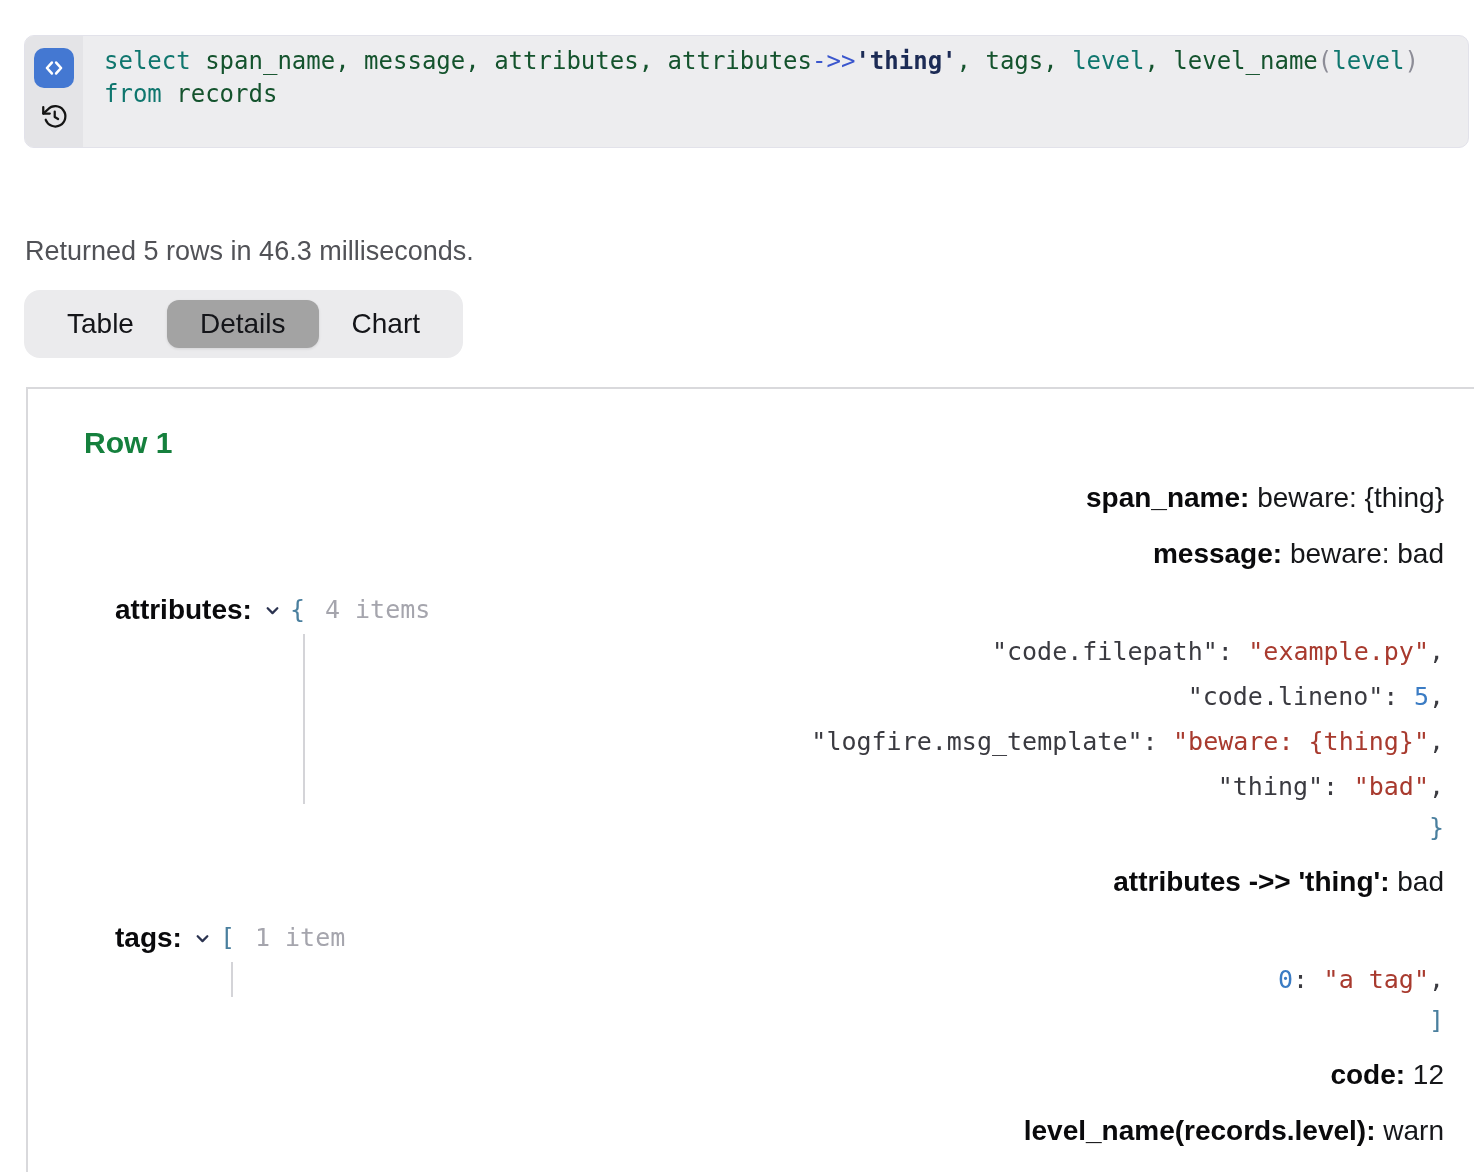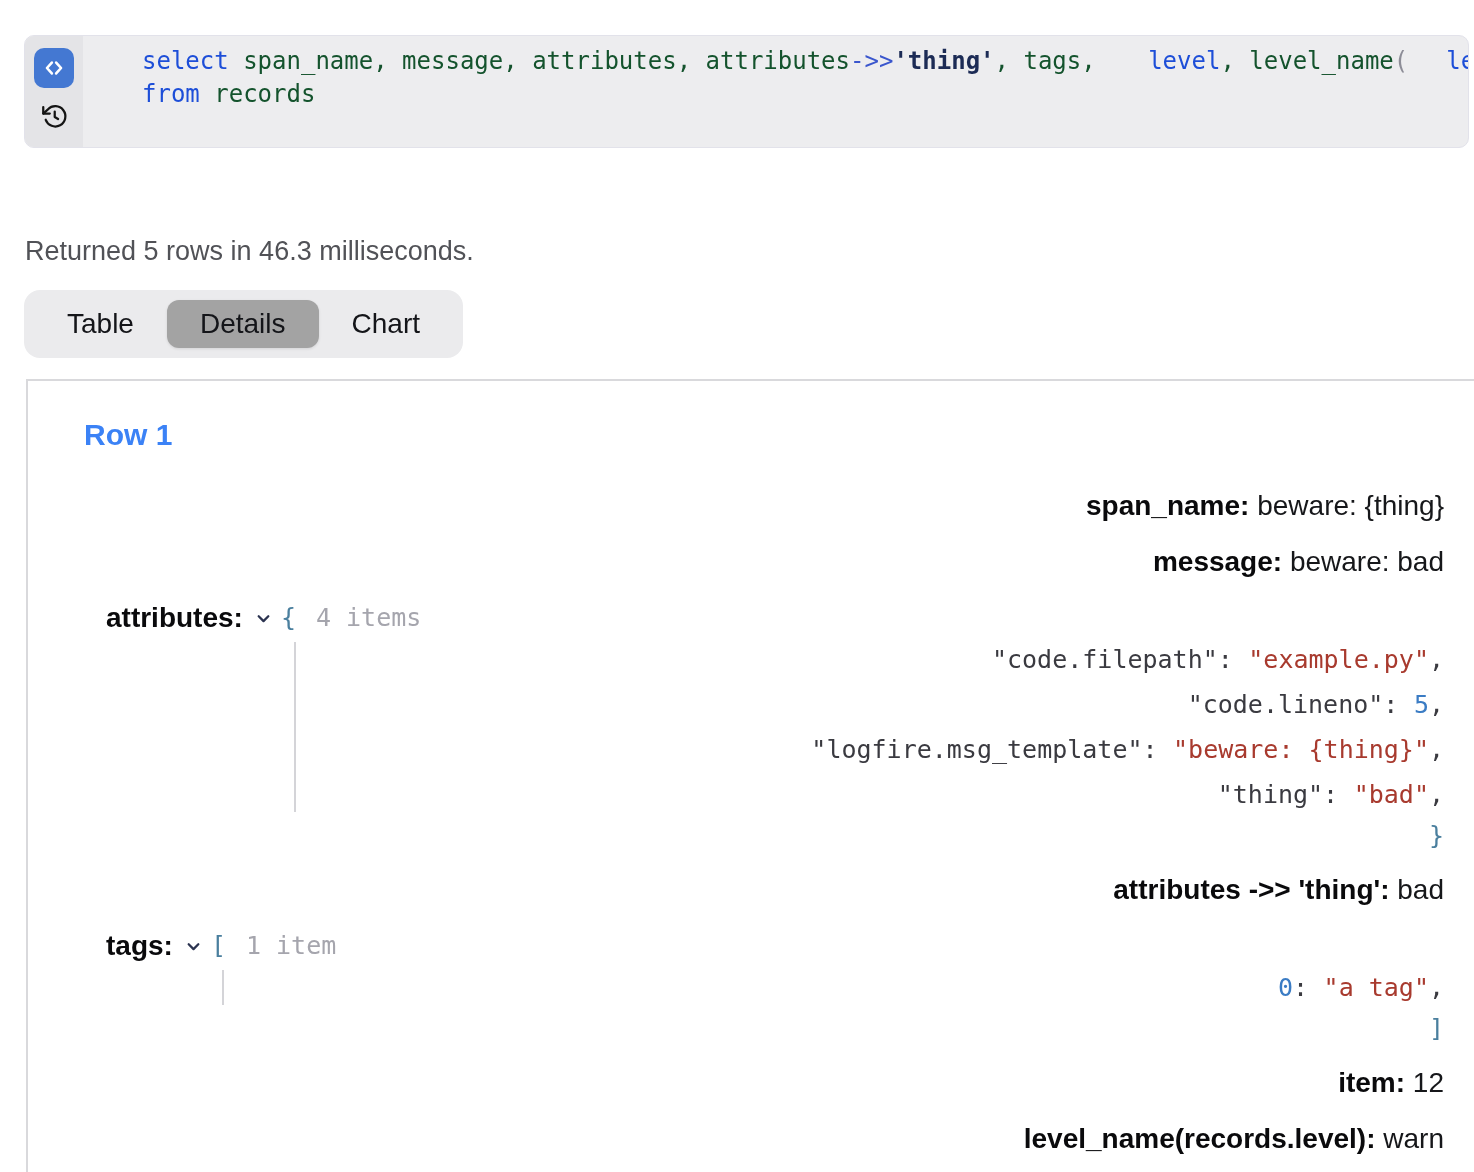--- a/index.html
+++ b/index.html
@@ -32,36 +32,36 @@
   .history-btn {
     background:none; border:none; cursor:pointer;
     display:flex; align-items:center; justify-content:center;
   }
   .editor-code {
     padding:9px 20px 12px 21px;
     font-family:"DejaVu Sans Mono","Liberation Mono",monospace;
     font-size:24px; line-height:33px;
   }
   .code-line { white-space:pre; }
-  .tok-kw    { color:#1d4ed8;margin-left:38px; }
+  .tok-kw    { color:#0f766e; }
   .tok-ident { color:#14532d; }
   .tok-op    { color:#3a56cd; }
   .tok-str   { color:#1c2b55; font-weight:bold; }
   .tok-paren { color:#8d8d97; }
 
   
   .status {
     margin:88px 0 0 25px;
     font-size:27px; line-height:30px; color:#515257;
   }
 
   
   .tabs {
     display:inline-flex; align-items:center;
-    margin:24px 0 4px 24px;
+    margin:24px 0 12px 24px;
     background:#ebebed;
     border-radius:16px;
     padding:10px;
   }
   .tab {
     border:none; background:transparent; cursor:pointer;
     font-family:inherit; font-size:28px; color:#141519;
     padding:9px 33px; border-radius:12px; line-height:30px;
   }
   .tab.active {
@@ -69,21 +69,21 @@
     box-shadow:0 1px 3px rgba(0,0,0,0.10);
     font-weight:500;
   }
 
   
   .panel {
     margin:17px -12px 0 26px;
     border:2px solid #d9d9dc;
     padding:36px 40px 16px 56px;
   }
-  .row-title { font-size:30px; font-weight:bold; line-height:36px; margin-bottom:36px; color:#3b82f6; }
+  .row-title { font-size:30px; font-weight:bold; line-height:36px; margin-bottom:20px; color:#15803d; }
   .fields { margin-left:22px; }
   .field { font-size:28px; line-height:34px; margin-bottom:22px;text-align:right; }
   .field-label { font-weight:bold; color:#0a0a0c; }
   .field-value { color:#16171a; }
 
   
   .jv-head { display:flex; align-items:center; }
   .jv-head .field-label { margin-right:10px; }
   .chev { display:inline-flex; align-items:center; cursor:pointer; margin-right:7px; }
   .jv-bracket {
@@ -112,21 +112,21 @@
               font-size:25px; line-height:38px; color:#4a7f9e; }
   .jv-close.attrs { padding-left:183px; }
   .jv-close.tags  { padding-left:108px; }
   .jv-key   { color:#3a3a40; }
   .jv-sep   { color:#3a3a40; }
   .jv-val   { margin-left:0.62em; }
   .jv-val.str { color:#a83a2e; }
   .jv-val.num { color:#3b7cc4; }
   .jv-idx   { color:#3b7cc4; }
   .jv-comma { color:#3a3a40; }
-  .jv-field { margin-bottom:18px; }
+  .jv-field { margin-bottom:18px;margin-left:9px; }
 </style>
 </head>
 <body>
 
 
 
 
 <div class="editor">
   <div class="editor-gutter">
     <button class="code-btn">
@@ -215,21 +215,21 @@
         <span class="jv-bracket">[</span>
         <span class="jv-count">1 item</span>
       </div>
       <div class="jv-block tags">
         <div><span class="jv-idx">0</span><span class="jv-sep">:</span><span class="jv-val str">"a tag"</span><span class="jv-comma">,</span></div>
       </div>
       <div class="jv-close tags">]</div>
     </div>
 
     <div class="field">
-      <span class="field-label">item:</span>
+      <span class="field-label">code:</span>
       <span class="field-value">12</span>
     </div>
 
     <div class="field">
       <span class="field-label">level_name(records.level):</span>
       <span class="field-value">warn</span>
     </div>
 
   </div>
 </div>

